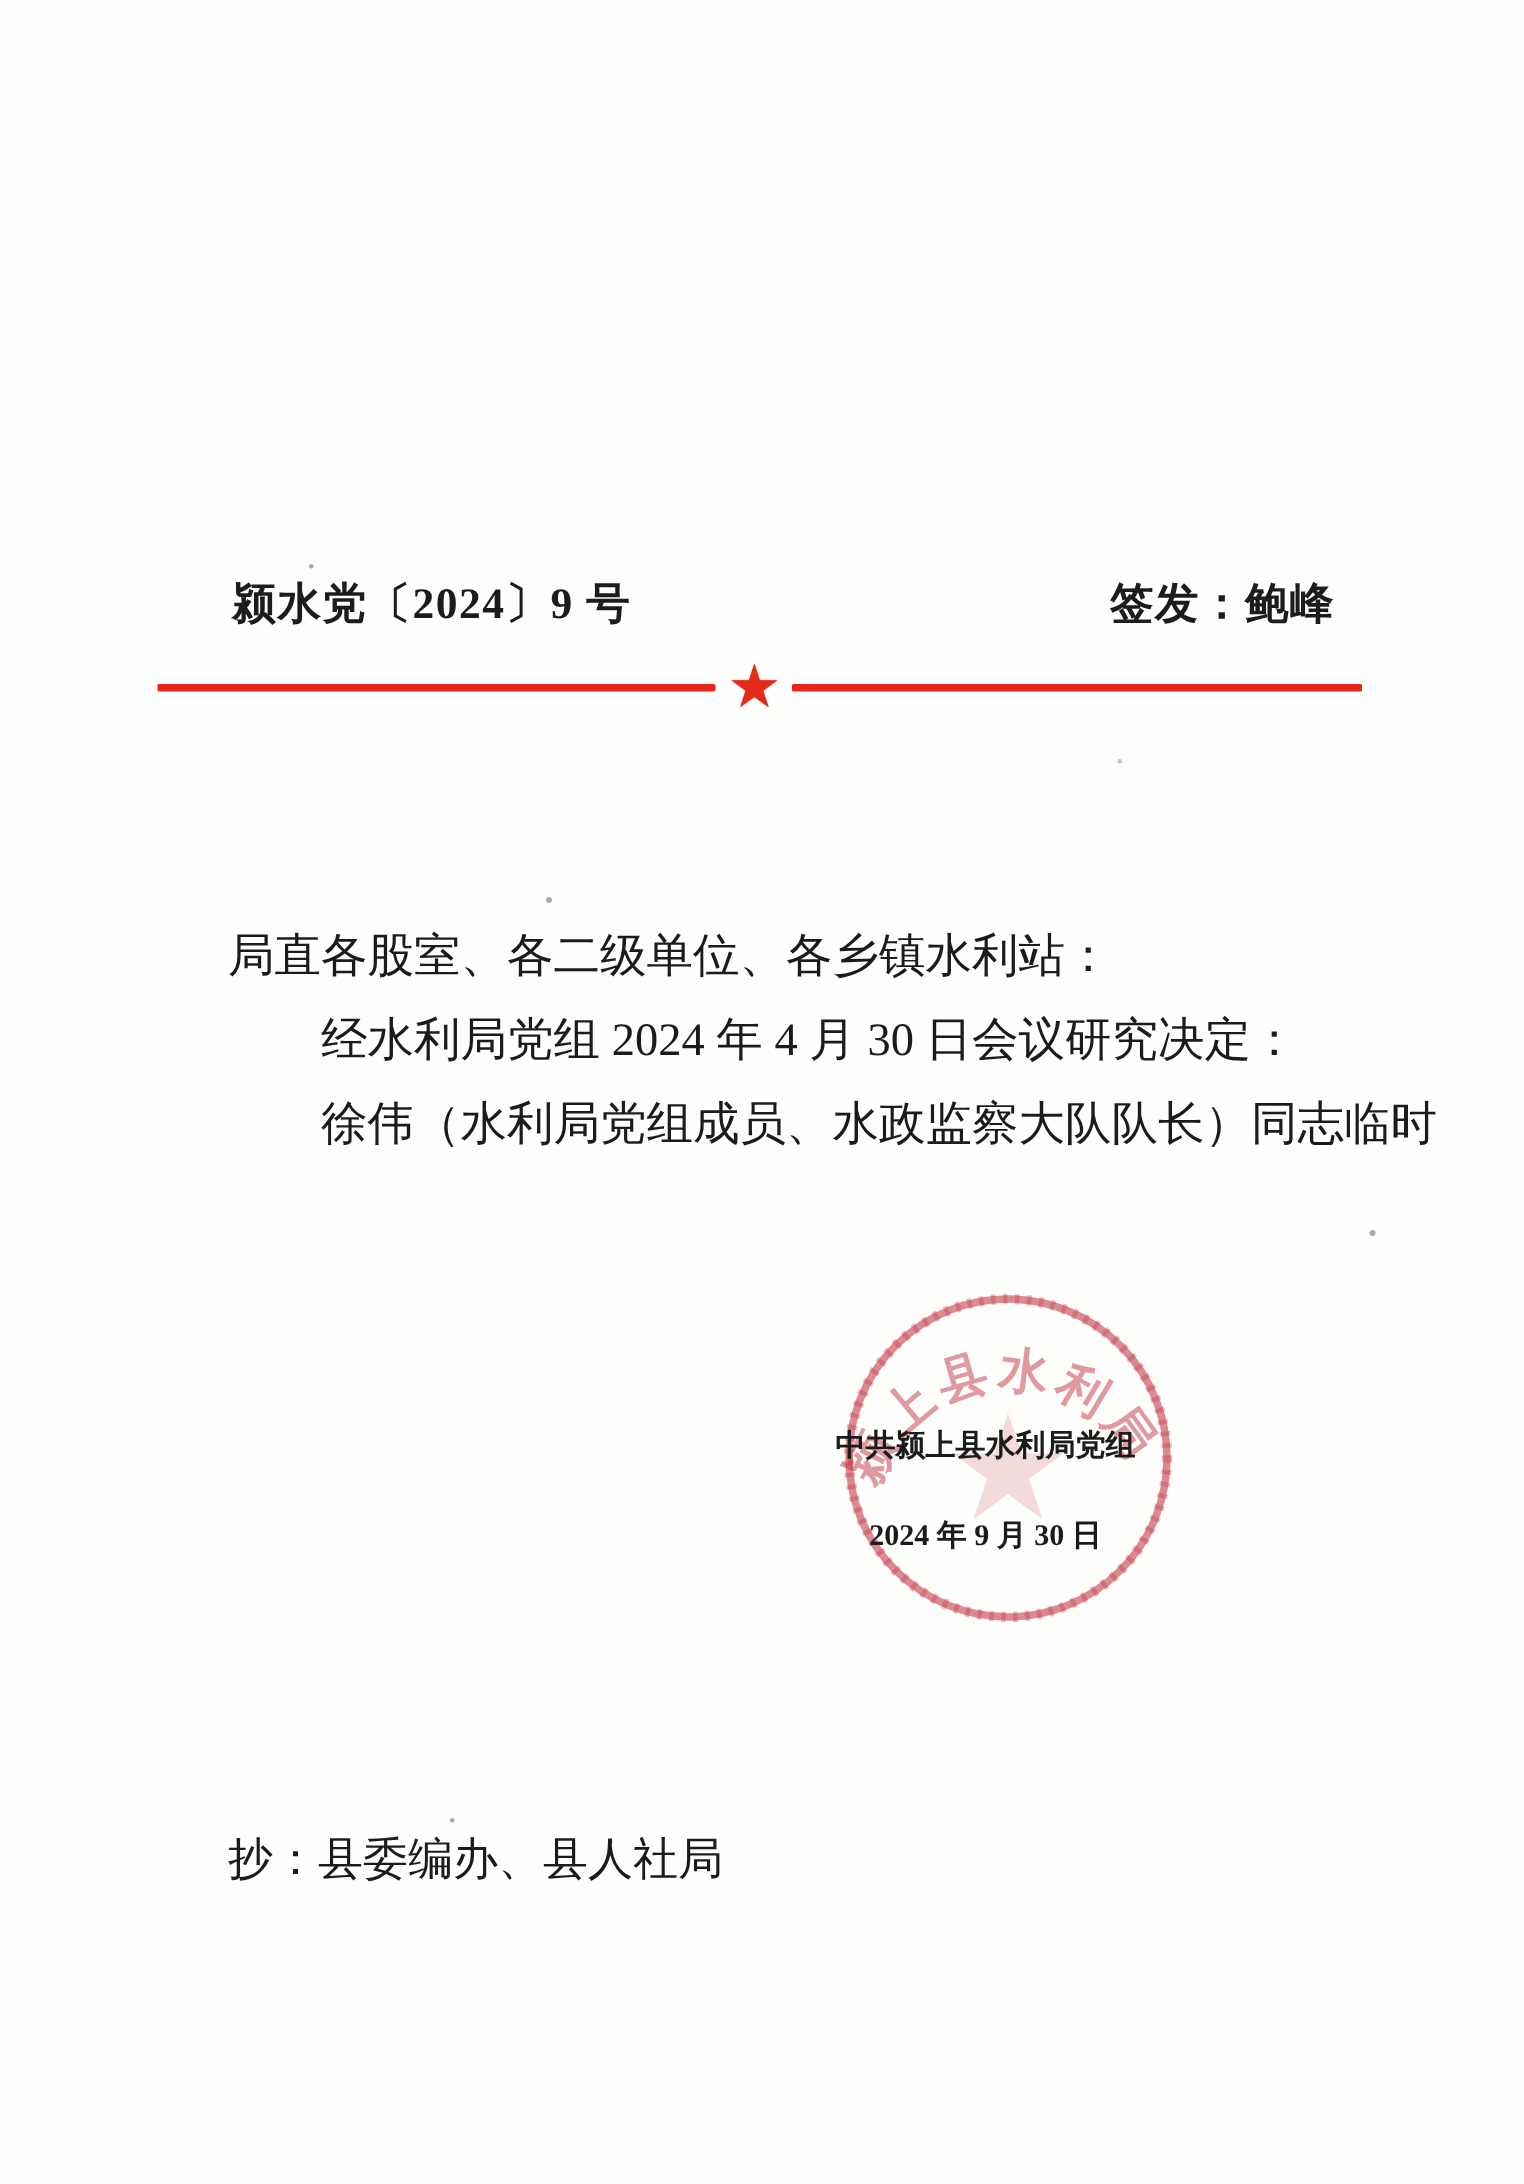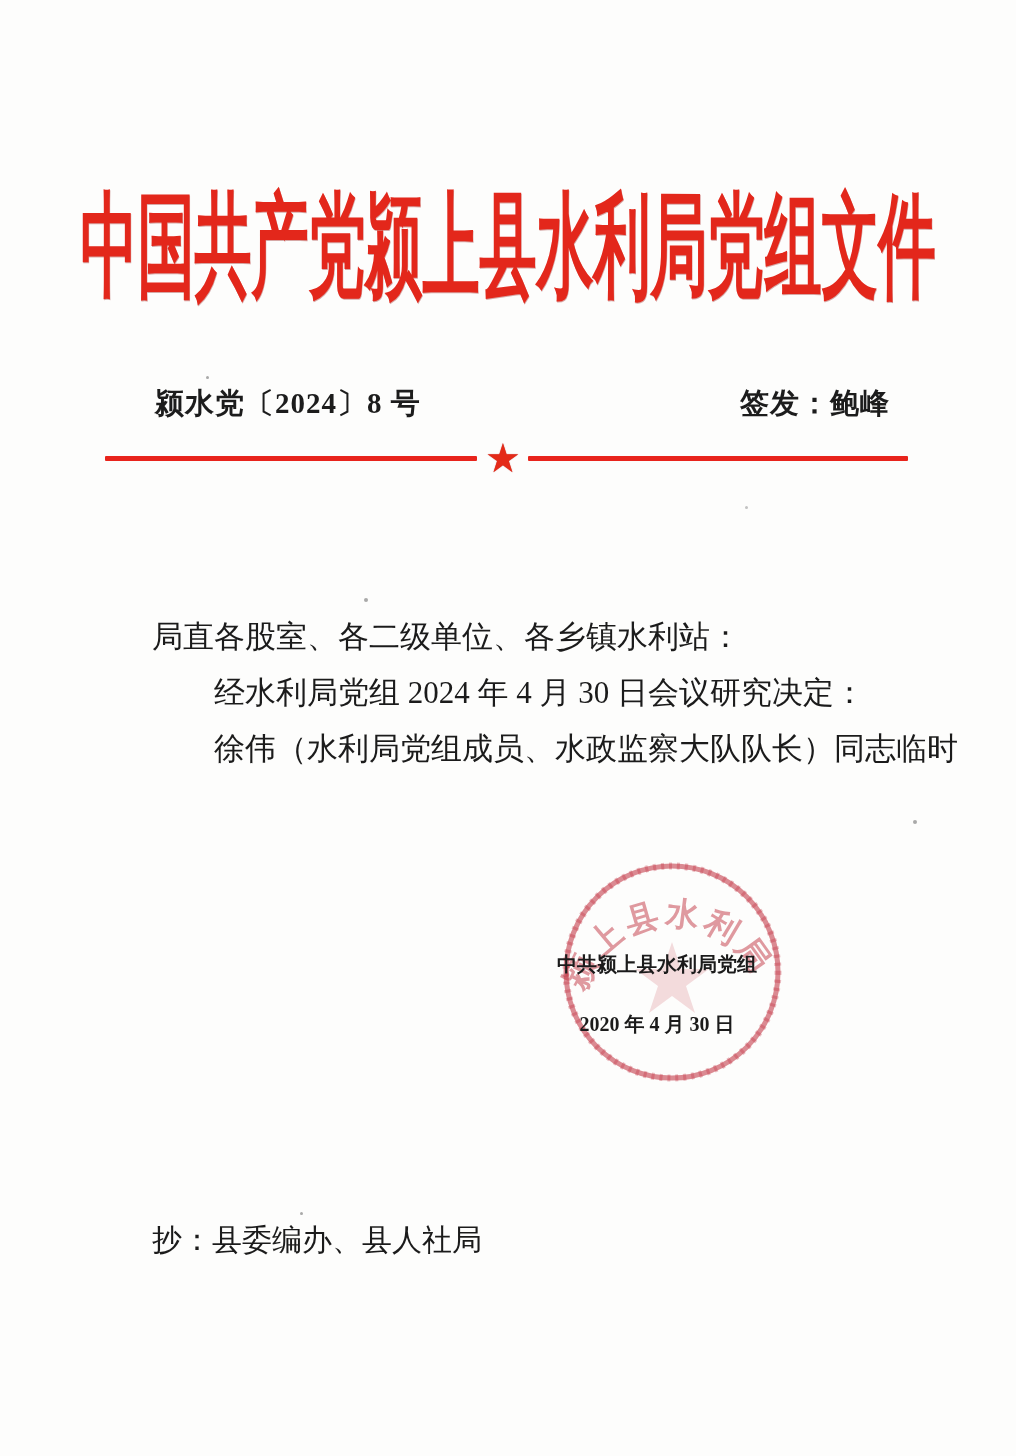--- a/index.html
+++ b/index.html
@@ -80,26 +80,23 @@
   .speck.s2{left:206px;top:376px;width:3px;height:3px;}
   .speck.s3{left:913px;top:820px;width:4px;height:4px;}
   .speck.s4{left:300px;top:1212px;width:3px;height:3px;}
   .speck.s5{left:745px;top:506px;width:3px;height:3px;opacity:.35;}
 </style>
 </head>
 <body>
 
 <div class="page">
 
-  <div class="masthead">
-    <div class="masthead-inner">中国共产党颍上县水利局党组文件</div>
-  </div>
 
   <div class="docrow">
-    <span>颍水党〔2024〕8 号</span>
+    <span>颍水党〔2024〕9 号</span>
     <span>签发：鲍峰</span>
   </div>
 
   <div class="divider">
     <div class="seg left"></div>
     <div class="seg right"></div>
     <div class="star">★</div>
   </div>
 
 
@@ -114,21 +111,21 @@
     <circle cx="114" cy="114" r="106" fill="none" stroke="rgba(191,43,58,0.30)" stroke-width="7" stroke-dasharray="3 5"></circle>
     <path id="sealArc" d="M 26,138 A 90,90 0 0 1 202,138" fill="none"></path>
     <text font-size="33" font-weight="bold" fill="rgba(191,43,58,0.48)" font-family="'Liberation Serif','DejaVu Serif',serif" letter-spacing="4">
       <textPath xlink:href="#sealArc" href="#sealArc" startOffset="4">颍上县水利局党组</textPath>
     </text>
     <polygon points="114,84 123,111 151,111 128,128 137,155 114,138 91,155 100,128 77,111 105,111" fill="rgba(191,43,58,0.16)"></polygon>
   </svg>
 
   <div class="signature">
     <div class="sig-org">中共颍上县水利局党组</div>
-    <div class="sig-date">2020 年 4 月 30 日</div>
+    <div class="sig-date">2024 年 9 月 30 日</div>
   </div>
 
   <div class="cc-line">抄：县委编办、县人社局</div>
 
   <div class="speck s1"></div>
   <div class="speck s2"></div>
   <div class="speck s3"></div>
   <div class="speck s4"></div>
   <div class="speck s5"></div>
 

